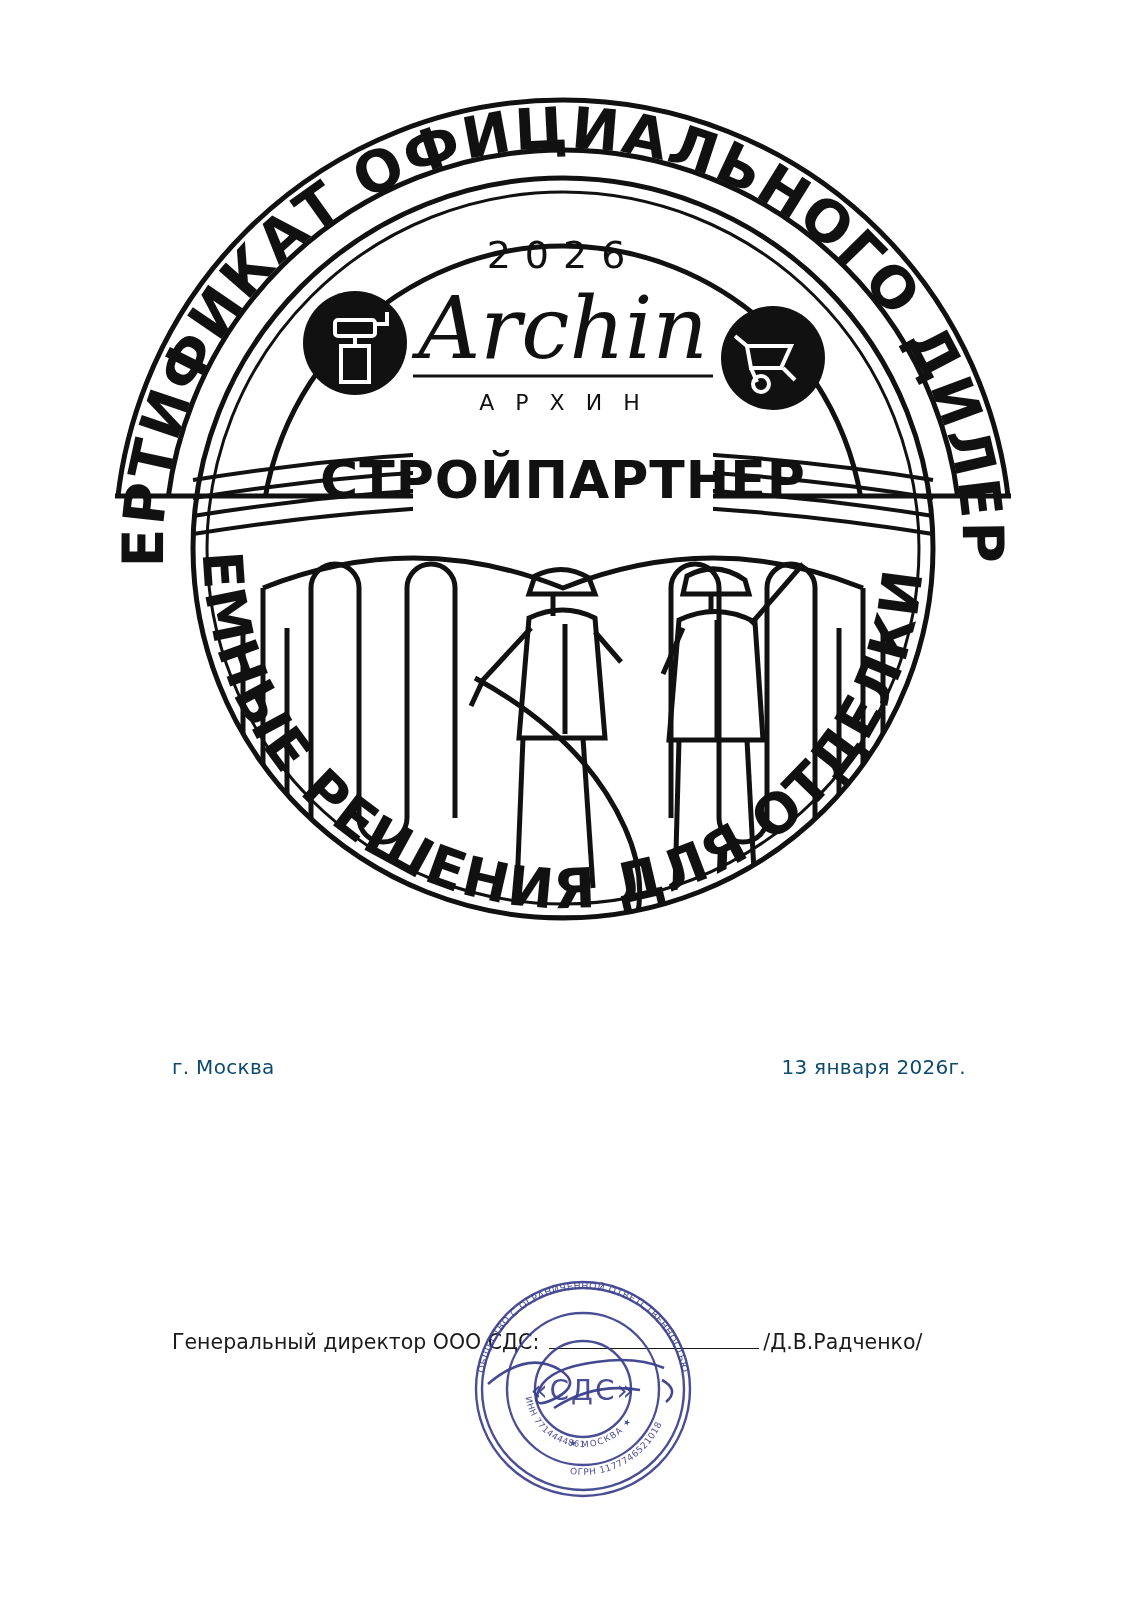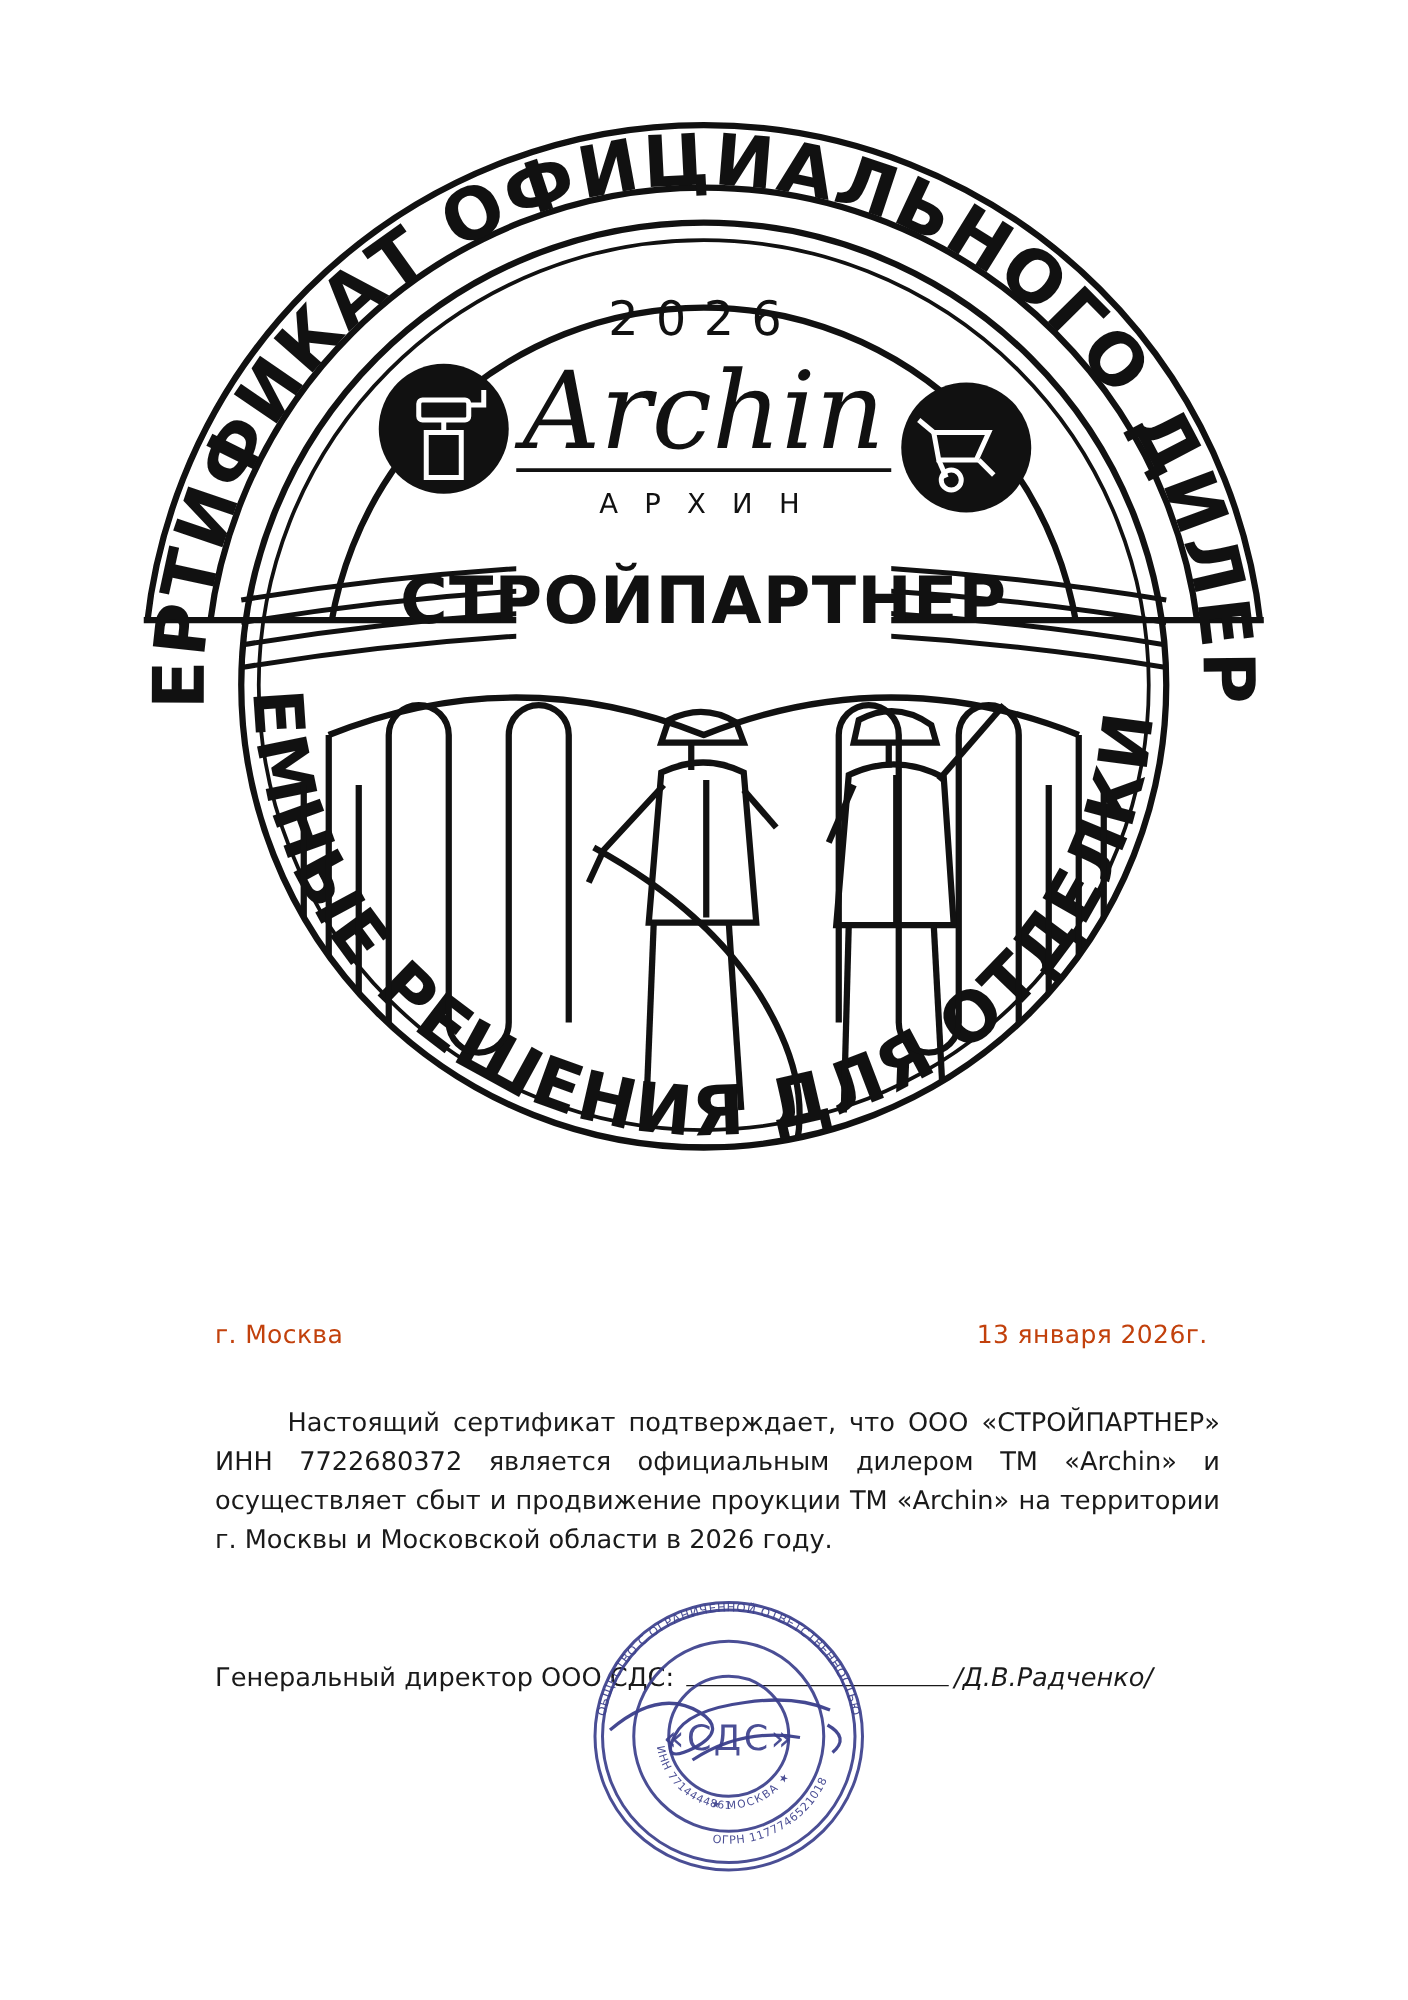--- a/index.html
+++ b/index.html
@@ -37,21 +37,21 @@
   .meta-row {
     position: absolute;
     left: 172px;
     right: 160px;
     top: 1055px;
     display: flex;
     justify-content: space-between;
     align-items: baseline;
     font-size: 20px;
     letter-spacing: .3px;
-    color: #c2410c;
+    color: #0c4a6e;
   }
   .meta-row span { white-space: nowrap; }
 
   .body-text {
     position: absolute;
     left: 172px;
     right: 150px;
     top: 1123px;
     font-size: 20.5px;
     line-height: 31px;
@@ -70,21 +70,21 @@
     display: flex;
     align-items: baseline;
   }
   .sign-title { white-space: nowrap; }
   .sign-rule {
     flex: 0 0 210px;
     border-bottom: 1px solid #1a1a1a;
     margin: 0 4px 5px 10px;
     height: 0;
   }
-  .sign-name { white-space: nowrap; font-style: italic; }
+  .sign-name { white-space: nowrap; }
 
   
   .stamp {
     position: absolute;
     left: 462px;
     top: 1268px;
     width: 242px;
     height: 242px;
     pointer-events: none;
   }
@@ -207,21 +207,20 @@
         <path d="M392 650 q110 60 150 150 q26 58 6 110" fill="none" stroke="#111" stroke-width="5"></path>
       </g>
     </svg>
   </div>
 
   <div class="meta-row">
     <span>г. Москва</span>
     <span>13 января 2026г.</span>
   </div>
 
-  <div class="body-text">Настоящий сертификат подтверждает, что ООО «СТРОЙПАРТНЕР» ИНН 7722680372 является официальным дилером ТМ «Archin» и осуществляет сбыт и продвижение проукции ТМ «Archin» на территории г. Москвы и Московской области в 2026 году.</div>
 
   <div class="sign-row">
     <span class="sign-title">Генеральный директор ООО СДС:</span>
     <span class="sign-rule"></span>
     <span class="sign-name">/Д.В.Радченко/</span>
   </div>
 
   <div class="stamp">
     <svg viewBox="0 0 242 242" xmlns="http://www.w3.org/2000/svg">
       <defs>

